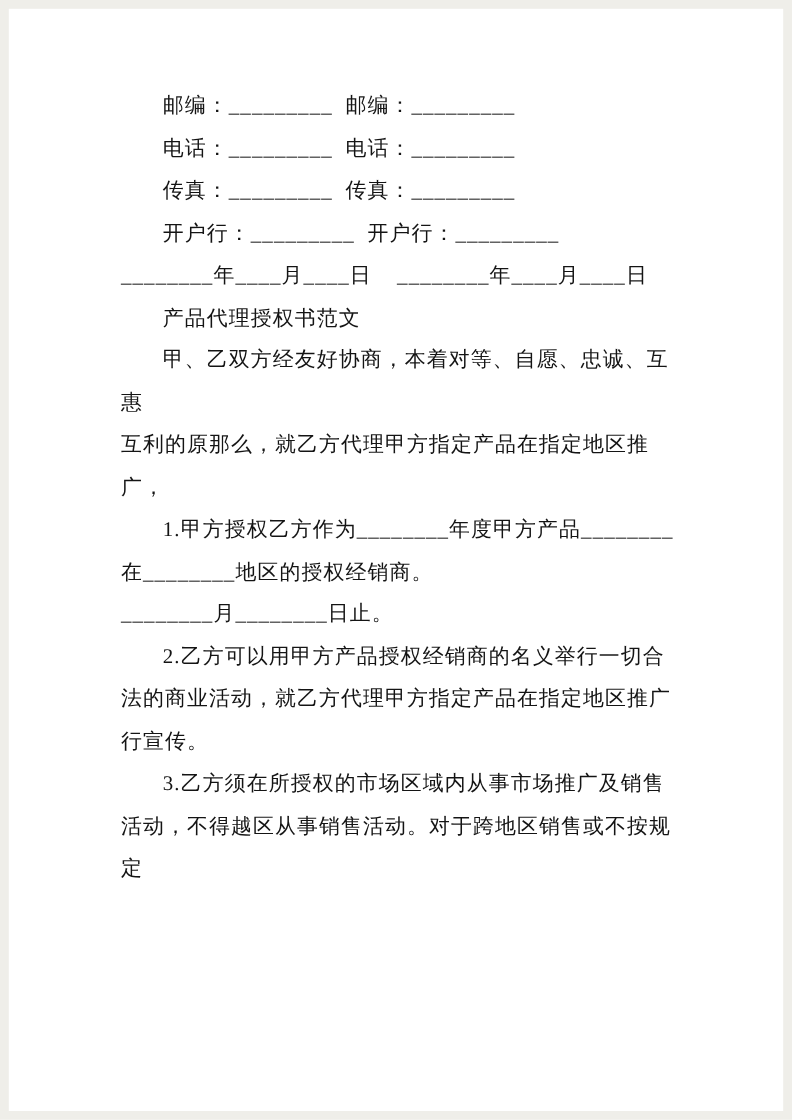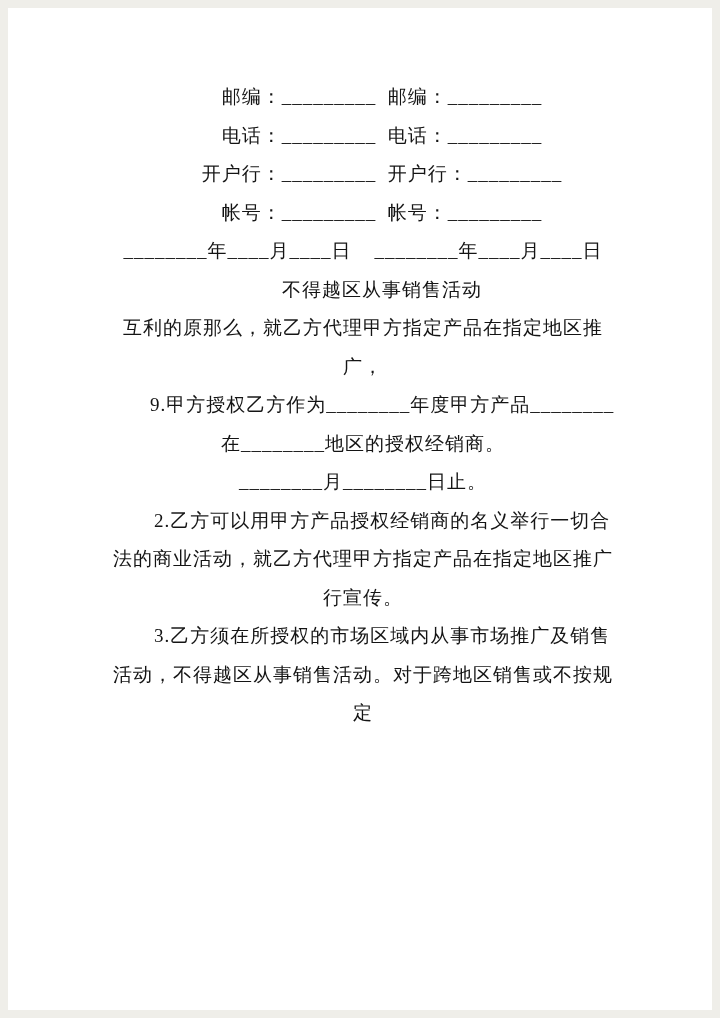--- a/index.html
+++ b/index.html
@@ -25,39 +25,40 @@
   .content {
     padding: 70px 96px 0 102px;
   }
   .line {
     margin: 0;
     font-size: 19px;
     line-height: 38.5px;
     color: #141414;
     letter-spacing: 1px;
     white-space: pre-wrap;
-    text-align: center;
+    text-align: left;
   }
   .indent {
     text-indent: 38px;
   }
 </style>
 </head>
 <body>
 
 <div class="page">
   <div class="content">
     <p class="line indent">邮编：_________  邮编：_________</p>
     <p class="line indent">电话：_________  电话：_________</p>
+    <p class="line indent">传真：_________  传真：_________</p>
     <p class="line indent">开户行：_________  开户行：_________</p>
-    <p class="line indent">帐号：_________  帐号：_________</p>
     <p class="line">________年____月____日    ________年____月____日</p>
-    <p class="line indent">不得越区从事销售活动</p>
+    <p class="line indent">产品代理授权书范文</p>
+    <p class="line indent">甲、乙双方经友好协商，本着对等、自愿、忠诚、互惠</p>
     <p class="line">互利的原那么，就乙方代理甲方指定产品在指定地区推广，</p>
-    <p class="line indent">9.甲方授权乙方作为________年度甲方产品________</p>
+    <p class="line indent">1.甲方授权乙方作为________年度甲方产品________</p>
     <p class="line">在________地区的授权经销商。</p>
     <p class="line">________月________日止。</p>
     <p class="line indent">2.乙方可以用甲方产品授权经销商的名义举行一切合</p>
     <p class="line">法的商业活动，就乙方代理甲方指定产品在指定地区推广</p>
     <p class="line">行宣传。</p>
     <p class="line indent">3.乙方须在所授权的市场区域内从事市场推广及销售</p>
     <p class="line">活动，不得越区从事销售活动。对于跨地区销售或不按规定</p>
 
   </div>
 </div>

